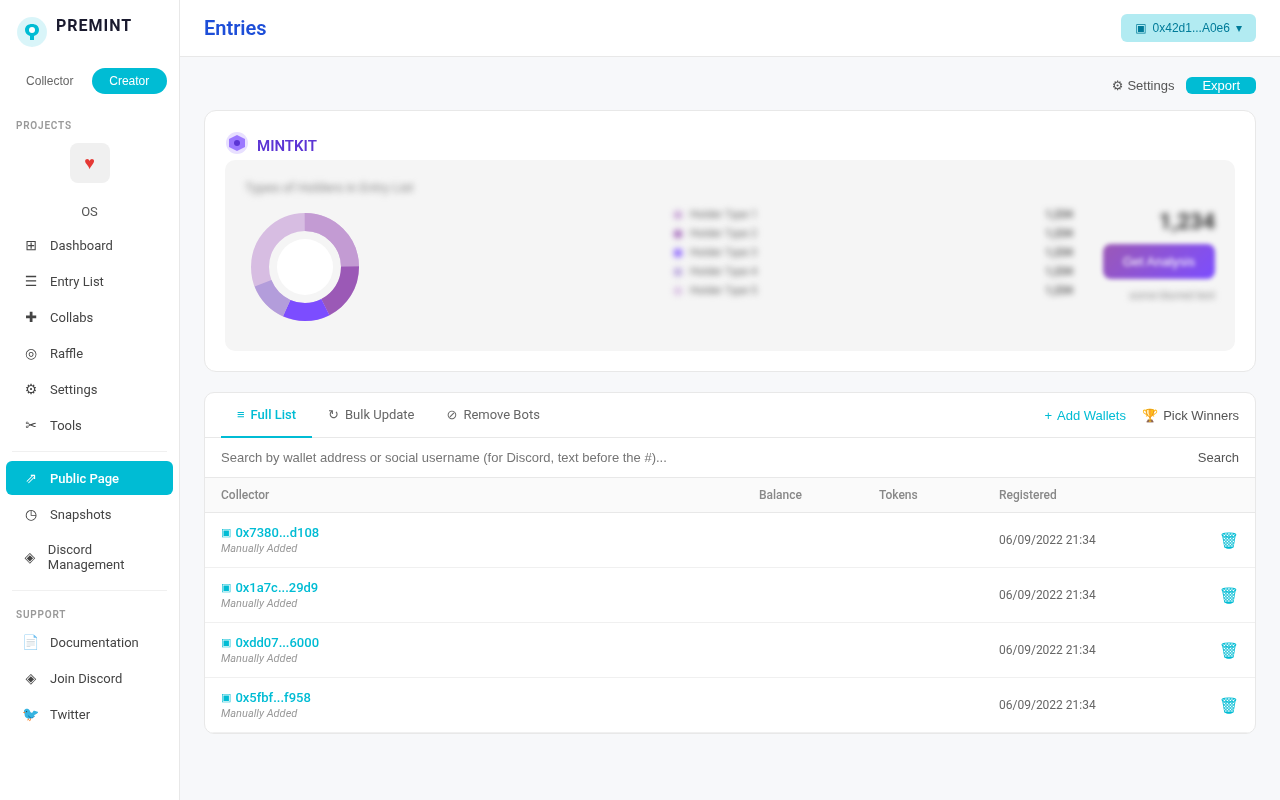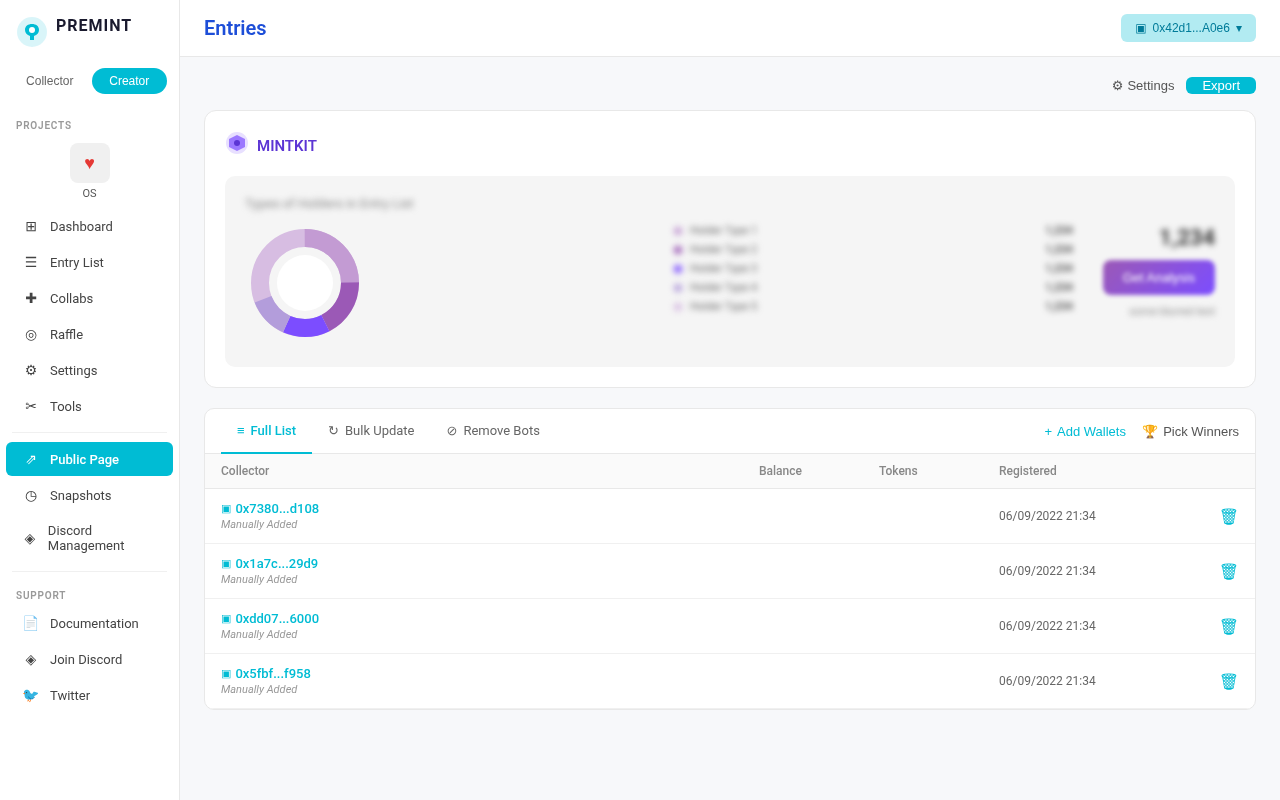--- a/index.html
+++ b/index.html
@@ -107,23 +107,23 @@
       background: #f0f0f0;
       border-radius: 8px;
       display: flex;
       align-items: center;
       justify-content: center;
       font-size: 18px;
       color: #e53935;
     }
 
     .project-name {
-      font-size: 11px;
+      font-size: 13px;
       color: #555;
-      margin-top: 4px;
+      margin-top: 21px;
     }
 
     
     .main {
       flex: 1;
       display: flex;
       flex-direction: column;
       overflow: hidden;
       background: #f7f8fa;
     }
@@ -201,21 +201,21 @@
       padding: 20px;
       margin-bottom: 20px;
       position: relative;
       overflow: hidden;
     }
 
     .mintkit-header {
       display: flex;
       align-items: center;
       gap: 8px;
-      margin-bottom: 16px;
+      margin-bottom: 0;
     }
 
     .mintkit-logo {
       display: flex;
       align-items: center;
       gap: 8px;
     }
 
     .mintkit-icon {
       font-size: 20px;
@@ -683,20 +683,24 @@
             <span>+</span>
             <span>Add Wallets</span>
           </button>
           <button class="tab-action-btn">
             <span>🏆</span>
             <span>Pick Winners</span>
           </button>
         </div>
       </div>
 
+      <div class="search-area">
+        <input class="search-input" type="text" placeholder="Search by wallet address or social username (for Discord, text before the #)..." style="">
+        <button class="search-btn">Search</button>
+      </div>
 
       <div class="table-header">
         <span class="table-col-header">Collector</span>
         <span class="table-col-header">Balance</span>
         <span class="table-col-header">Tokens</span>
         <span class="table-col-header">Registered</span>
         <span class="table-col-header"></span>
       </div>
 
       <div class="table-row">

